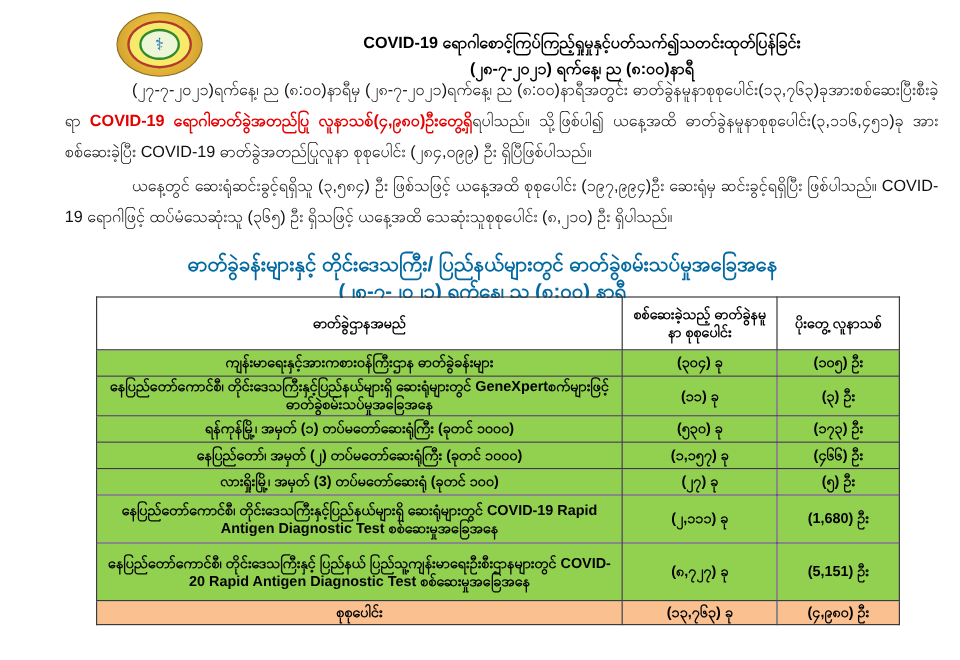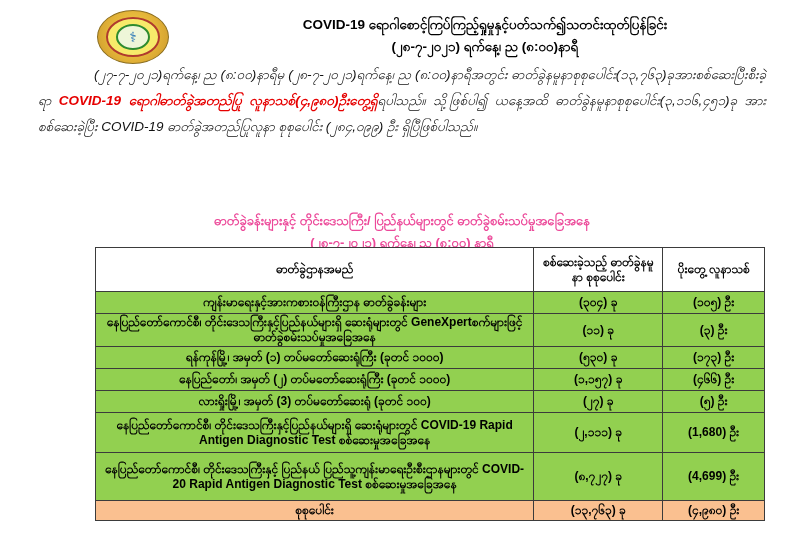--- a/index.html
+++ b/index.html
@@ -20,38 +20,38 @@
     width:54px;height:40px;border-radius:50%;
     background:#f7ea6a;border:2px solid #b03a2e;box-sizing:border-box;
     display:flex;align-items:center;justify-content:center;
   }
   .logo-core{
     width:34px;height:26px;border-radius:50%;
     background:#eef6d8;border:2px solid #2e8b2e;box-sizing:border-box;
     display:flex;align-items:center;justify-content:center;
     font-size:14px;color:#1f6fb4;line-height:1;
   }
-  .title-block{position:absolute;left:185px;top:6px;width:600px;text-align:center;}
+  .title-block{position:absolute;left:185px;top:17px;width:600px;text-align:center;}
   .title-line{font-weight:bold;font-size:13.5px;line-height:22px;color:#000;}
   
   .para{
-    position:absolute;left:38px;width:728px;margin:0;
-    font-size:13.5px;line-height:26px;text-align:justify;color:#111;font-style:italic;
+    position:absolute;left:54px;width:728px;margin:0;
+    font-size:13.5px;line-height:26px;text-align:justify;color:#111;
   }
   .para-1{top:62px;text-indent:56px;}
   .para-2{top:142px;text-indent:56px;}
   .red{color:#e60000;font-weight:bold;}
   
   .section-heading{
     position:absolute;top:210px;left:38px;width:728px;text-align:center;
-    font-weight:bold;font-size:13px;line-height:22px;color:#ec4899;
+    font-weight:bold;font-size:17px;line-height:22px;color:#0369a1;
   }
   
   .lab-table{
-    position:absolute;top:247px;left:95px;width:670px;
+    position:absolute;top:247px;left:80px;width:670px;
     border-collapse:collapse;table-layout:fixed;
     font-size:12px;color:#000;
   }
   .lab-table td,.lab-table th{
     border:1px solid #3b3b3b;padding:1px 4px;text-align:center;vertical-align:middle;
     font-weight:bold;line-height:15px;overflow:hidden;
   }
   .lab-table thead tr{height:44px;background:#ffffff;}
   .row-green{background:#92d050;}
   .row-total{background:#fac090;}
@@ -71,20 +71,21 @@
       </div>
     </div>
     <div class="title-block">
       <div class="title-line">COVID-19 ရောဂါစောင့်ကြပ်ကြည့်ရှုမှုနှင့်ပတ်သက်၍သတင်းထုတ်ပြန်ခြင်း</div>
       <div class="title-line">(၂၈-၇-၂၀၂၁) ရက်နေ့၊ ည (၈:၀၀)နာရီ</div>
     </div>
   </div>
 
   <p class="para para-1"><span>(၂၇-၇-၂၀၂၁)ရက်နေ့၊ ည (၈:၀၀)နာရီမှ (၂၈-၇-၂၀၂၁)ရက်နေ့၊ ည (၈:၀၀)နာရီအတွင်း ဓာတ်ခွဲနမူနာစုစုပေါင်း(၁၃,၇၆၃)ခုအားစစ်ဆေးပြီးစီးခဲ့ရာ </span><span class="red">COVID-19 ရောဂါဓာတ်ခွဲအတည်ပြု လူနာသစ်(၄,၉၈၀)ဦးတွေ့ရှိ</span><span>ရပါသည်။ သို့ဖြစ်ပါ၍ ယနေ့အထိ ဓာတ်ခွဲနမူနာစုစုပေါင်း(၃,၁၁၆,၄၅၁)ခု အား စစ်ဆေးခဲ့ပြီး COVID-19 ဓာတ်ခွဲအတည်ပြုလူနာ စုစုပေါင်း (၂၈၄,၀၉၉) ဦး ရှိပြီဖြစ်ပါသည်။</span></p>
 
+  <p class="para para-2">ယနေ့တွင် ဆေးရုံဆင်းခွင့်ရရှိသူ (၃,၅၈၄) ဦး ဖြစ်သဖြင့် ယနေ့အထိ စုစုပေါင်း (၁၉၇,၉၉၄)ဦး ဆေးရုံမှ ဆင်းခွင့်ရရှိပြီး ဖြစ်ပါသည်။ COVID-19 ရောဂါဖြင့် ထပ်မံသေဆုံးသူ (၃၆၅) ဦး ရှိသဖြင့် ယနေ့အထိ သေဆုံးသူစုစုပေါင်း (၈,၂၁၀) ဦး ရှိပါသည်။</p>
 
   <div class="section-heading">
     <div>ဓာတ်ခွဲခန်းများနှင့် တိုင်းဒေသကြီး/ ပြည်နယ်များတွင် ဓာတ်ခွဲစမ်းသပ်မှုအခြေအနေ</div>
     <div>(၂၈-၇-၂၀၂၁) ရက်နေ့၊ ည (၈:၀၀) နာရီ</div>
   </div>
 
   <table class="lab-table">
     <colgroup>
       <col style="width:65.5%">
         <col style="width:19.3%">
@@ -124,21 +125,21 @@
         <td>(၅) ဦး</td>
       </tr>
       <tr class="row-green h2b">
         <td>နေပြည်တော်ကောင်စီ၊ တိုင်းဒေသကြီးနှင့်ပြည်နယ်များရှိ ဆေးရုံများတွင် COVID-19 Rapid Antigen Diagnostic Test စစ်ဆေးမှုအခြေအနေ</td>
         <td>(၂,၁၁၁) ခု</td>
         <td>(1,680) ဦး</td>
       </tr>
       <tr class="row-green h3">
         <td>နေပြည်တော်ကောင်စီ၊ တိုင်းဒေသကြီးနှင့် ပြည်နယ် ပြည်သူ့ကျန်းမာရေးဦးစီးဌာနများတွင် COVID-20 Rapid Antigen Diagnostic Test စစ်ဆေးမှုအခြေအနေ</td>
         <td>(၈,၇၂၇) ခု</td>
-        <td>(4,699) ဦး</td>
+        <td>(5,151) ဦး</td>
       </tr>
       <tr class="row-total ht">
         <td>စုစုပေါင်း</td>
         <td>(၁၃,၇၆၃) ခု</td>
         <td>(၄,၉၈၀) ဦး</td>
       </tr>
     </tbody>
   </table>
 
 </div>

